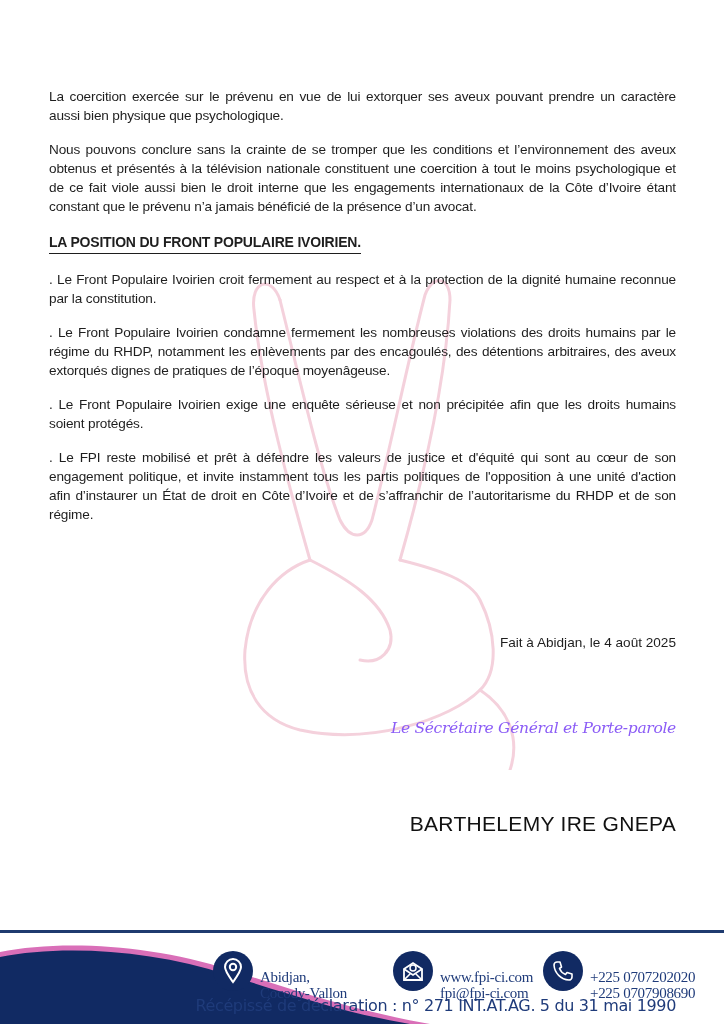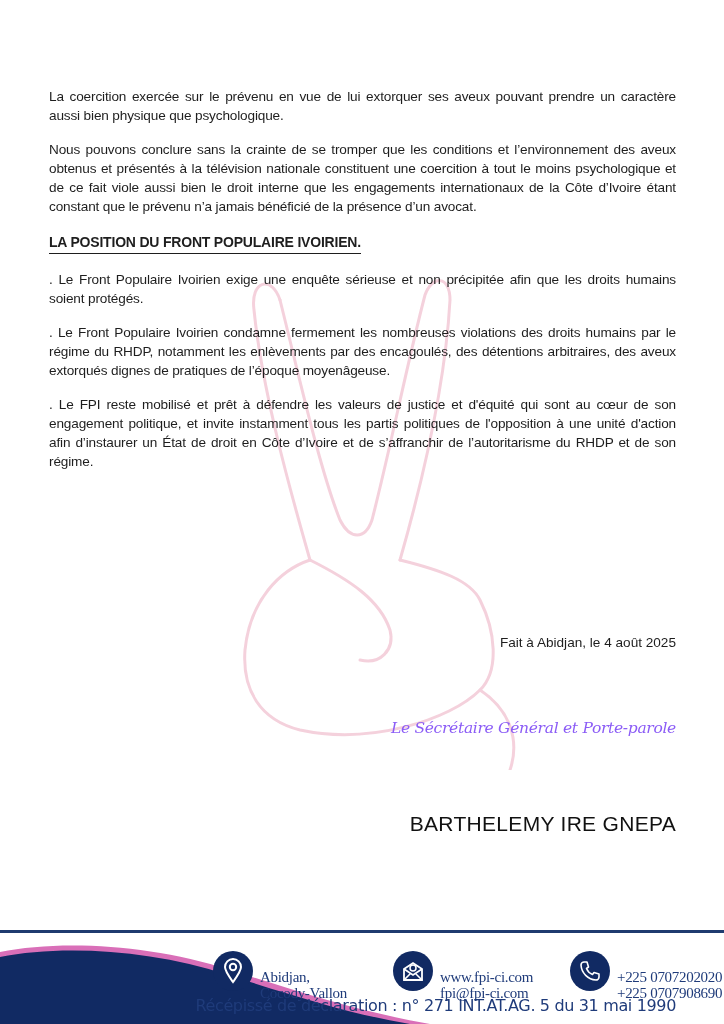--- a/index.html
+++ b/index.html
@@ -39,22 +39,23 @@
     <path d="M160 290 C130 300 100 330 95 380 C92 420 110 450 150 460 C220 475 300 450 330 420 C350 400 345 360 330 330 C320 310 290 300 250 290"></path>
     <path d="M160 290 C200 310 230 330 240 360 C245 380 230 395 210 390"></path>
     <path d="M330 420 C360 440 370 470 360 500"></path>
   </g>
 </svg>
 
 <div class="content">
   <p>La coercition exercée sur le prévenu en vue de lui extorquer ses aveux pouvant prendre un caractère aussi bien physique que psychologique.</p>
   <p>Nous pouvons conclure sans la crainte de se tromper que les conditions et l’environnement des aveux obtenus et présentés à la télévision nationale constituent une coercition à tout le moins psychologique et de ce fait viole aussi bien le droit interne que les engagements inter­nationaux de la Côte d’Ivoire étant constant que le prévenu n’a jamais bénéficié de la pré­sence d’un avocat.</p>
   <div class="heading">LA POSITION DU FRONT POPULAIRE IVOIRIEN.</div>
+  <p>. Le Front Populaire Ivoirien croit fermement au respect et à la protection de la dignité humaine reconnue par la constitution.</p>
+  <p>. Le Front Populaire Ivoirien condamne fermement les nombreuses violations des droits humains par le régime du RHDP, notamment les enlèvements par des encagoulés, des déten­tions arbitraires, des aveux extorqués dignes de pratiques de l’époque moyenâgeuse.</p>
   <p>. Le Front Populaire Ivoirien exige une enquête sérieuse et non précipitée afin que les droits humains soient protégés.</p>
-  <p>. Le Front Populaire Ivoirien condamne fermement les nombreuses violations des droits humains par le régime du RHDP, notamment les enlèvements par des encagoulés, des déten­tions arbitraires, des aveux extorqués dignes de pratiques de l’époque moyenâgeuse.</p>
   <p>. Le FPI reste mobilisé et prêt à défendre les valeurs de justice et d'équité qui sont au cœur de son engagement politique, et invite instamment tous les partis politiques de l'opposition à une unité d'action afin d’instaurer un État de droit en Côte d’Ivoire et de s’affranchir de l’autorita­risme du RHDP et de son régime.</p>
 </div>
 
 <div class="date">Fait à Abidjan, le 4 août 2025</div>
 <div class="sig-title">Le Sécrétaire Général et Porte-parole</div>
 <div class="sig-name">BARTHELEMY IRE GNEPA</div>
 
 <div class="footer-rule"></div>
 <svg class="wave" viewBox="0 0 724 94" preserveAspectRatio="none">
   <path d="M0 22 C60 10 150 14 230 40 C300 62 360 82 430 94 L0 94 Z" fill="#d96fb8"></path>
@@ -81,21 +82,21 @@
       <path d="M3 21 L10 14 M21 21 L14 14 M3 10 L12 16 L21 10" fill="none" stroke="#fff" stroke-width="1.6"></path>
       <circle cx="12" cy="9" r="3" fill="none" stroke="#fff" stroke-width="1.5"></circle>
     </svg>
   </div>
   <div class="ctext">
     <div>www.fpi-ci.com</div>
     <div>fpi@fpi-ci.com</div>
   </div>
 </div>
 
-<div class="contact" style="left:570px;">
+<div class="contact" style="left:543px;">
   <div class="circle">
     <svg width="24" height="24" viewBox="0 0 24 24">
       <path d="M6 3 L9 3 L10.5 8 L8.5 9.5 C9.5 12 12 14.5 14.5 15.5 L16 13.5 L21 15 L21 18 C21 19.5 19.5 21 18 21 C10 20.5 3.5 14 3 6 C3 4.5 4.5 3 6 3 Z" fill="none" stroke="#fff" stroke-width="1.6" stroke-linejoin="round"></path>
     </svg>
   </div>
   <div class="ctext">
     <div>+225 0707202020</div>
     <div>+225 0707908690</div>
   </div>
 </div>

